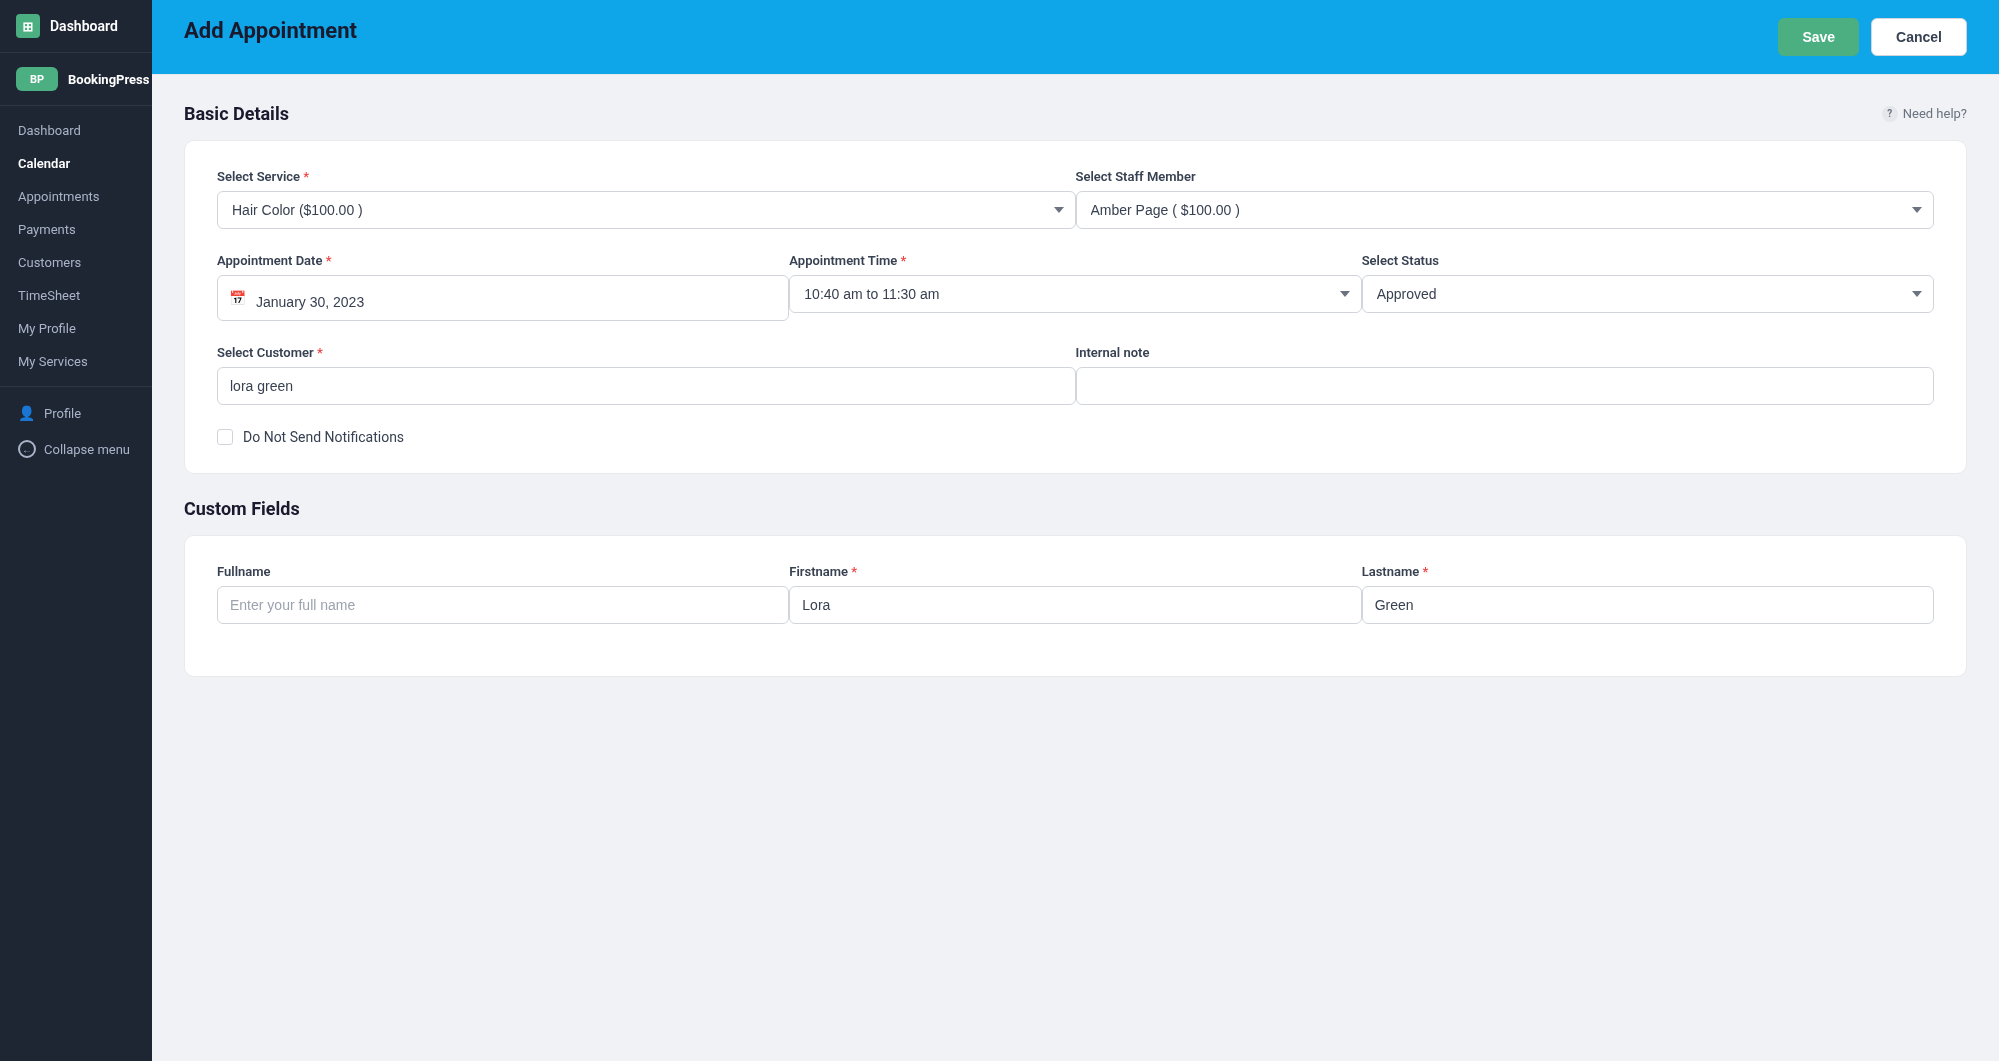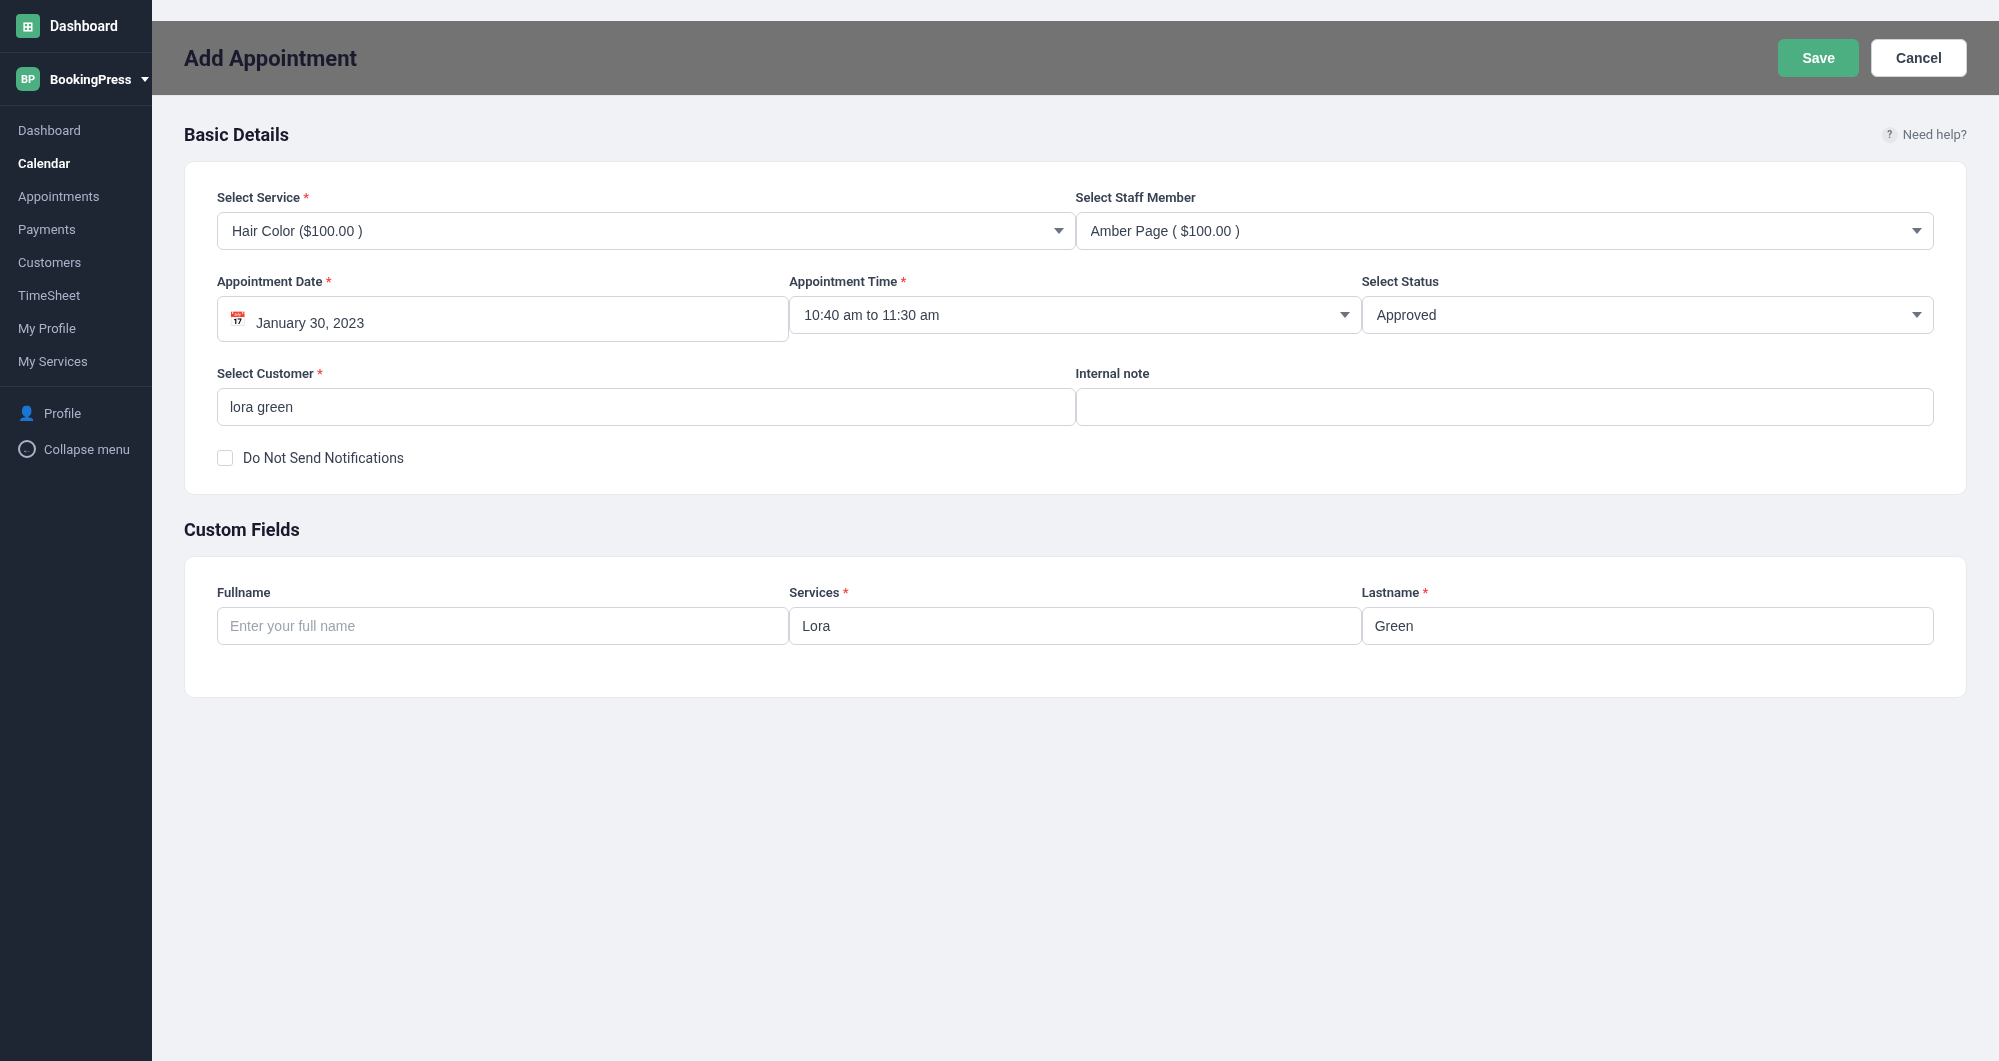--- a/index.html
+++ b/index.html
@@ -34,21 +34,21 @@
       font-size: 14px; font-weight: 600; color: #fff;
     }
     .sidebar-brand {
       padding: 14px 16px;
       border-bottom: 1px solid rgba(255,255,255,0.08);
       display: flex;
       align-items: center;
       gap: 10px;
     }
     .sidebar-brand-icon {
-      width: 24px; height: 24px;
+      width: 42px; height: 24px;
       background: #4caf82;
       border-radius: 6px;
       display: flex; align-items: center; justify-content: center;
       font-size: 11px; color: #fff; font-weight: bold;
       flex-shrink: 0;
     }
     .sidebar-brand-name {
       font-size: 13px; font-weight: 700; color: #fff;
     }
     .sidebar-brand-arrow {
@@ -104,28 +104,26 @@
     .main {
       flex: 1;
       display: flex;
       flex-direction: column;
       overflow-y: auto;
       background: #f0f2f5;
     }
 
     
     .header {
-      background: #737373;
+      background: #0ea5e9;
       padding: 18px 32px;
       display: flex;
-      align-items: center;
       justify-content: space-between;
       border-bottom: 1px solid #e5e7eb;
       flex-shrink: 0;
-      margin-top: 21px;
     }
     .header-title {
       font-size: 22px;
       font-weight: 700;
       color: #1a1a2e;
     }
     .header-actions { display: flex; gap: 12px; }
     .btn-save {
       background: #4caf82;
       color: #fff;
@@ -455,21 +453,21 @@
 
     <div class="card">
       <div class="form-row">
         <div class="form-group">
           <label class="form-label">Fullname</label>
           <input type="text" class="form-input" placeholder="Enter your full name" style="">
         </div>
 
         <div class="form-group">
           <label class="form-label">
-            <span>Services</span>
+            <span>Firstname</span>
             <span class="required-star"> *</span>
           </label>
           <input type="text" class="form-input" value="Lora" style="">
         </div>
 
         <div class="form-group">
           <label class="form-label">
             <span>Lastname</span>
             <span class="required-star"> *</span>
           </label>

